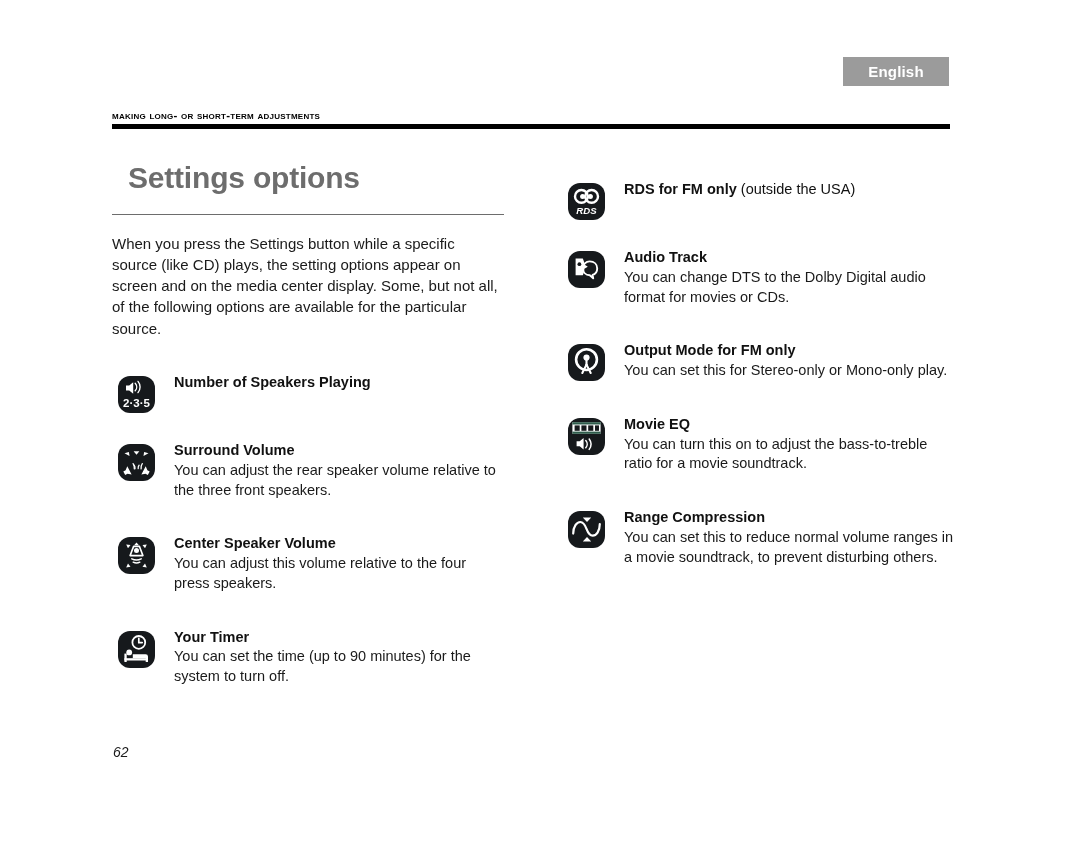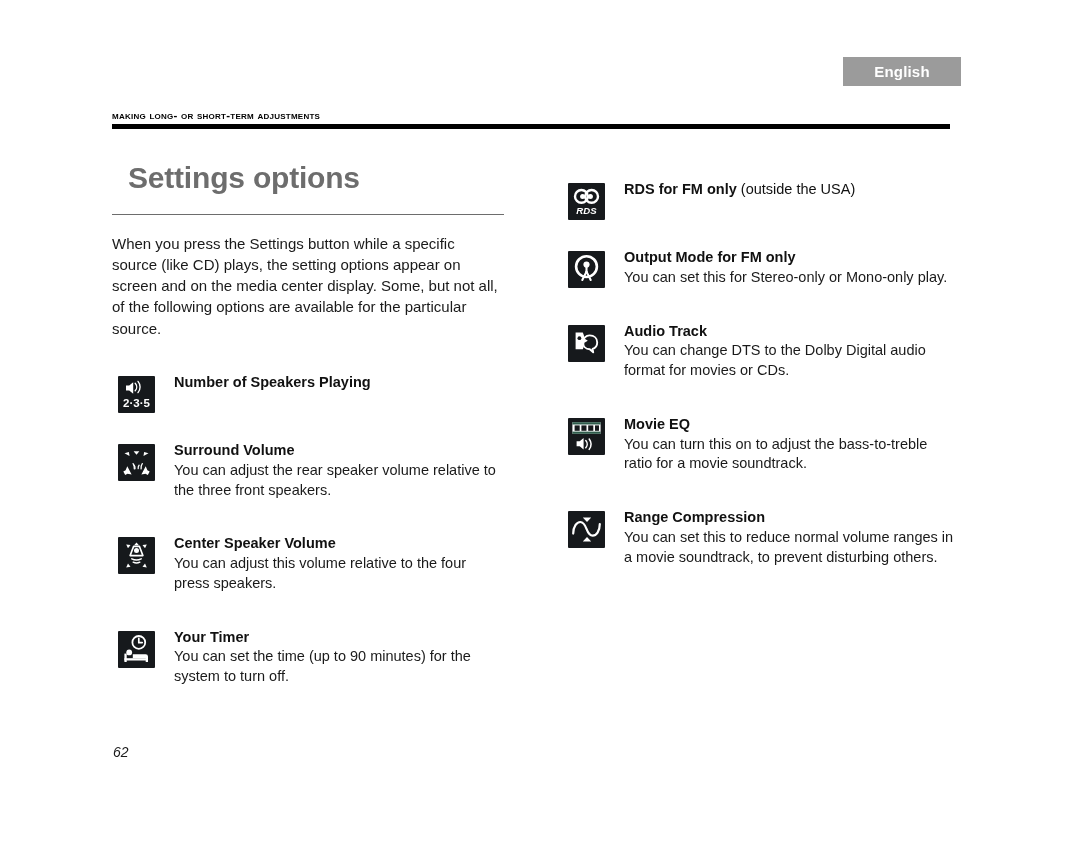--- a/index.html
+++ b/index.html
@@ -18,21 +18,21 @@
     height: 852px;
     background: #ffffff;
     overflow: hidden;
   }
 
   
   .lang-badge {
     position: absolute;
     left: 843px;
     top: 57px;
-    width: 118px;
+    width: 106px;
     height: 29px;
     background: #9b9b9b;
     color: #ffffff;
     font-size: 15px;
     font-weight: bold;
     letter-spacing: 0.2px;
     display: flex;
     align-items: center;
     justify-content: center;
   }
@@ -102,21 +102,21 @@
   }
   .opt.no-icon { padding-left: 62px; }
 
   .opt-icon {
     position: absolute;
     left: 6px;
     top: 3px;
     width: 37px;
     height: 37px;
     background: #16191c;
-    border-radius: 1px;
+    border-radius: 12px;
     overflow: hidden;
   }
   .opt-icon svg { display: block; width: 37px; height: 37px; }
 
   .opt-title {
     font-size: 14.5px;
     font-weight: bold;
     color: #111111;
     line-height: 1.3;
     display: block;
@@ -254,46 +254,46 @@
       <circle cx="14.6" cy="13.4" r="2.5" fill="#ffffff"></circle>
       <circle cx="22.4" cy="13.4" r="2.5" fill="#ffffff"></circle>
       <text x="18.5" y="31.4" font-family="Liberation Sans, sans-serif" font-size="9.6" font-weight="bold" font-style="italic" fill="#ffffff" text-anchor="middle">RDS</text>
     </svg>
           </div>
           <span class="opt-title">RDS for FM only<span class="normal"> (outside the USA)</span></span>
         </div>
         <div class="opt">
           <div class="opt-icon">
     <svg viewBox="0 0 37 37">
+      <g fill="#ffffff">
+        <path d="M7.6 7.4h7.2c1.1 2.3 1.6 4.2 1.6 6.1l3.4 2.2-3.4 2.1c0 2.2-.5 4.2-1.6 6.4H7.6z"></path>
+      </g>
+      <circle cx="11.4" cy="13.2" r="1.9" fill="#16191c"></circle>
+      <path d="M21.6 10.4c4.6 0 7.6 2.8 7.6 7 0 3.2-2 5.6-4.6 6.6l.6 3.3-3.4-3c-4.1-.3-6.9-3.1-6.9-6.9 0-4.2 3.1-7 6.7-7z" fill="none" stroke="#ffffff" stroke-width="1.9" stroke-linejoin="round"></path>
+    </svg>
+          </div>
+          <span class="opt-title">Audio Track</span>
+          <span class="opt-body">You can change DTS to the Dolby Digital audio format for movies or CDs.</span>
+        </div>
+        <div class="opt">
+          <div class="opt-icon">
+    <svg viewBox="0 0 37 37">
       <g fill="none" stroke="#ffffff" stroke-width="2.6">
         <circle cx="18.5" cy="15.6" r="10.4"></circle>
       </g>
       <circle cx="18.5" cy="13.6" r="3.1" fill="#ffffff"></circle>
       <g stroke="#ffffff" stroke-width="2.1" stroke-linecap="round" fill="none">
         <path d="M18.5 16.4v5.2"></path>
         <path d="M18.5 20.6l-4.2 8.4"></path>
         <path d="M18.5 20.6l4.2 8.4"></path>
       </g>
     </svg>
           </div>
           <span class="opt-title">Output Mode for FM only</span>
           <span class="opt-body">You can set this for Stereo-only or Mono-only play.</span>
-        </div>
-        <div class="opt">
-          <div class="opt-icon">
-    <svg viewBox="0 0 37 37">
-      <g fill="#ffffff">
-        <path d="M7.6 7.4h7.2c1.1 2.3 1.6 4.2 1.6 6.1l3.4 2.2-3.4 2.1c0 2.2-.5 4.2-1.6 6.4H7.6z"></path>
-      </g>
-      <circle cx="11.4" cy="13.2" r="1.9" fill="#16191c"></circle>
-      <path d="M21.6 10.4c4.6 0 7.6 2.8 7.6 7 0 3.2-2 5.6-4.6 6.6l.6 3.3-3.4-3c-4.1-.3-6.9-3.1-6.9-6.9 0-4.2 3.1-7 6.7-7z" fill="none" stroke="#ffffff" stroke-width="1.9" stroke-linejoin="round"></path>
-    </svg>
-          </div>
-          <span class="opt-title">Audio Track</span>
-          <span class="opt-body">You can change DTS to the Dolby Digital audio format for movies or CDs.</span>
         </div>
         <div class="opt">
           <div class="opt-icon">
     <svg viewBox="0 0 37 37">
       <g>
         <rect x="4.4" y="4.2" width="28.2" height="11.6" fill="#ffffff"></rect>
         <rect x="4.4" y="4.2" width="28.2" height="2.3" fill="#2f5d4c"></rect>
         <rect x="4.4" y="13.6" width="28.2" height="2.2" fill="#2f5d4c"></rect>
         <g fill="#16191c">
           <rect x="6.6" y="7.4" width="5.1" height="5.4"></rect>

